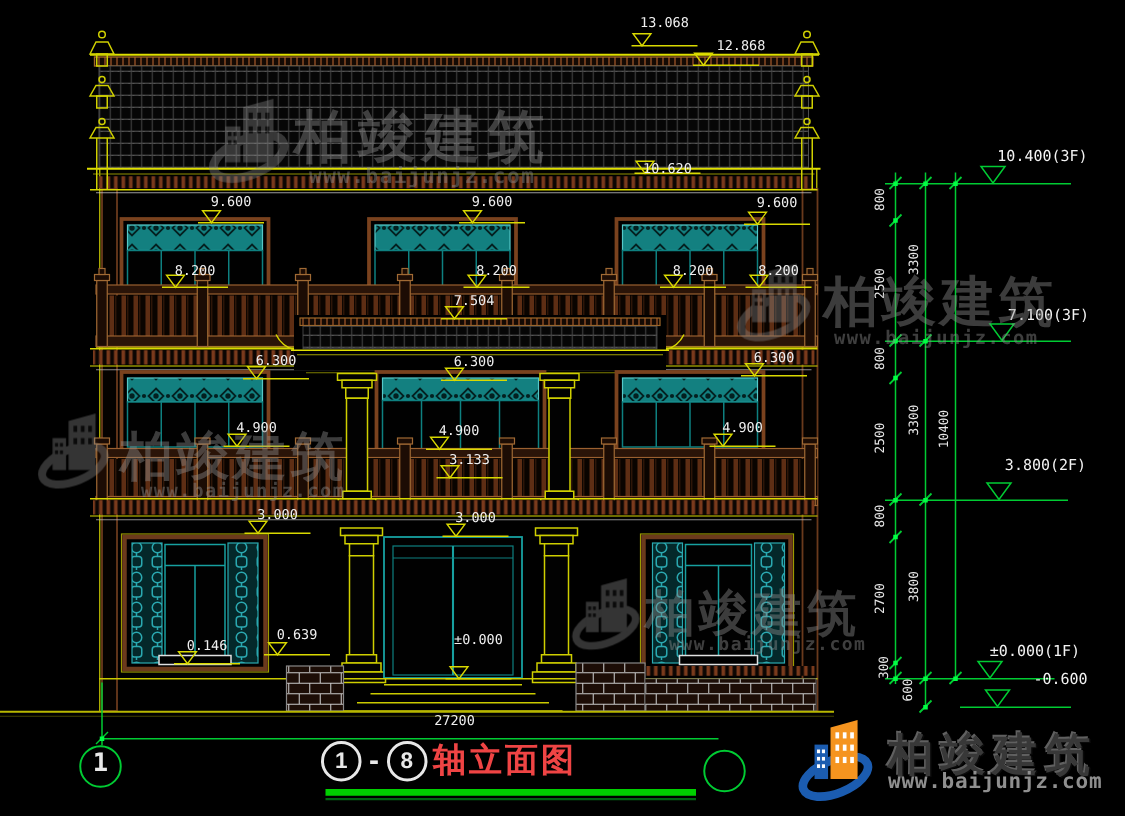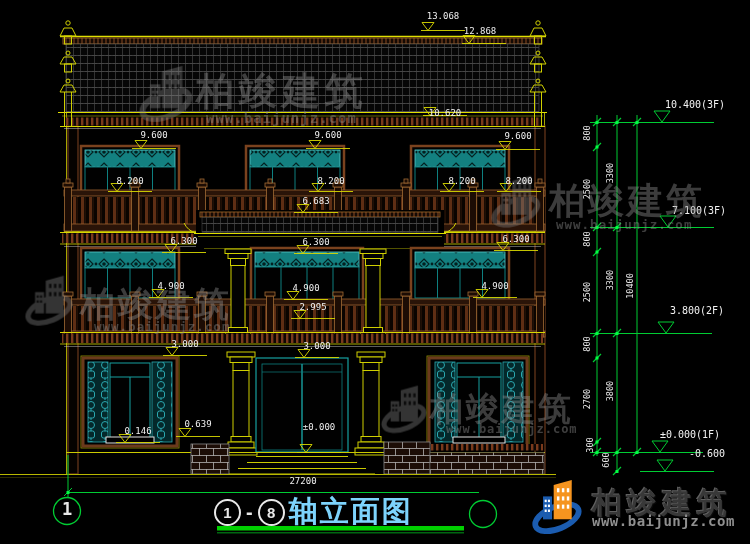--- a/index.html
+++ b/index.html
@@ -12,21 +12,21 @@
        font:10px "DejaVu Sans Mono",monospace;white-space:nowrap;}
   .vdim{position:absolute;width:40px;text-align:center;color:#e8e8e8;
         font:8.5px "DejaVu Sans Mono",monospace;transform:rotate(-90deg);white-space:nowrap;}
   .wm-name{position:absolute;color:#8f8f8f;opacity:.42;font-weight:bold;white-space:nowrap;}
   .wm-url{position:absolute;color:#8a8a8a;opacity:.45;font-weight:bold;
           font-family:"DejaVu Sans Mono",monospace;white-space:nowrap;}
   .title-row{position:absolute;left:214px;top:492px;display:flex;align-items:center;gap:4px;color:#fff;}
   .bub{display:inline-block;width:23px;height:23px;border:2.5px solid #e8e8e8;border-radius:50%;
        text-align:center;line-height:23px;font-size:15px;font-weight:bold;color:#e8e8e8;}
   .tdash{font-size:20px;font-weight:bold;margin:0 1px;color:#e8e8e8;}
-  .tname{font-size:29px;font-weight:bold;letter-spacing:2px;color:#7dd3fc;}
+  .tname{font-size:22px;font-weight:bold;letter-spacing:2px;color:#ef4444;}
   .brand-name{position:absolute;left:592px;top:483px;font-size:30px;font-weight:bold;letter-spacing:5px;
       color:#383838;text-shadow:-1px -1px 0 #606060,1px 1px 0 #0a0a0a;white-space:nowrap;}
   .brand-url{position:absolute;left:592px;top:513px;font:bold 14px "DejaVu Sans Mono",monospace;
       color:#8f8f8f;letter-spacing:.5px;white-space:nowrap;}
 </style>
 </head>
 <body>
 
 <div id="stage">
 
@@ -445,37 +445,37 @@
           <rect x="34" y="20" width="3" height="5"></rect>
           <rect x="40" y="20" width="3" height="5"></rect>
       <rect x="28" y="30" width="3" height="5"></rect>
           <rect x="34" y="30" width="3" height="5"></rect>
           <rect x="40" y="30" width="3" height="5"></rect>
     </g>
   </g>
 </svg>
 
 <div class="dim" style="left:421px;top:11px">13.068</div>
-<div class="dim" style="left:458px;top:26px">12.868</div>
+<div class="dim" style="left:472px;top:26px">12.868</div>
 <div class="dim" style="left:423px;top:108px">10.620</div>
 <div class="dim" style="left:132px;top:130px">9.600</div>
 <div class="dim" style="left:306px;top:130px">9.600</div>
 <div class="dim" style="left:496px;top:131px">9.600</div>
 <div class="dim" style="left:108px;top:176px">8.200</div>
 <div class="dim" style="left:309px;top:176px">8.200</div>
 <div class="dim" style="left:440px;top:176px">8.200</div>
 <div class="dim" style="left:497px;top:176px">8.200</div>
-<div class="dim" style="left:294px;top:196px">6.683</div>
+<div class="dim" style="left:294px;top:196px">7.504</div>
 <div class="dim" style="left:162px;top:236px">6.300</div>
 <div class="dim" style="left:294px;top:237px">6.300</div>
 <div class="dim" style="left:494px;top:234px">6.300</div>
 <div class="dim" style="left:149px;top:281px">4.900</div>
 <div class="dim" style="left:284px;top:283px">4.900</div>
 <div class="dim" style="left:473px;top:281px">4.900</div>
-<div class="dim" style="left:291px;top:302px">2.995</div>
+<div class="dim" style="left:291px;top:302px">3.133</div>
 <div class="dim" style="left:163px;top:339px">3.000</div>
 <div class="dim" style="left:295px;top:341px">3.000</div>
 <div class="dim" style="left:116px;top:426px">0.146</div>
 <div class="dim" style="left:176px;top:419px">0.639</div>
 <div class="dim" style="left:297px;top:422px">±0.000</div>
 <div class="dim" style="left:281px;top:476px">27200</div>
 
 <div class="lvl" style="left:655px;top:99px">10.400(3F)</div>
 <div class="lvl" style="left:659px;top:205px">7.100(3F)</div>
 <div class="lvl" style="left:657px;top:305px">3.800(2F)</div>

